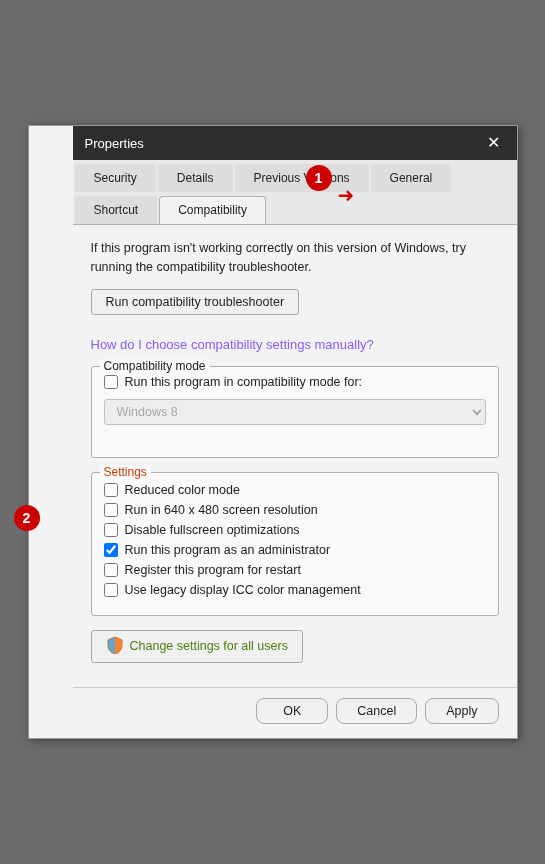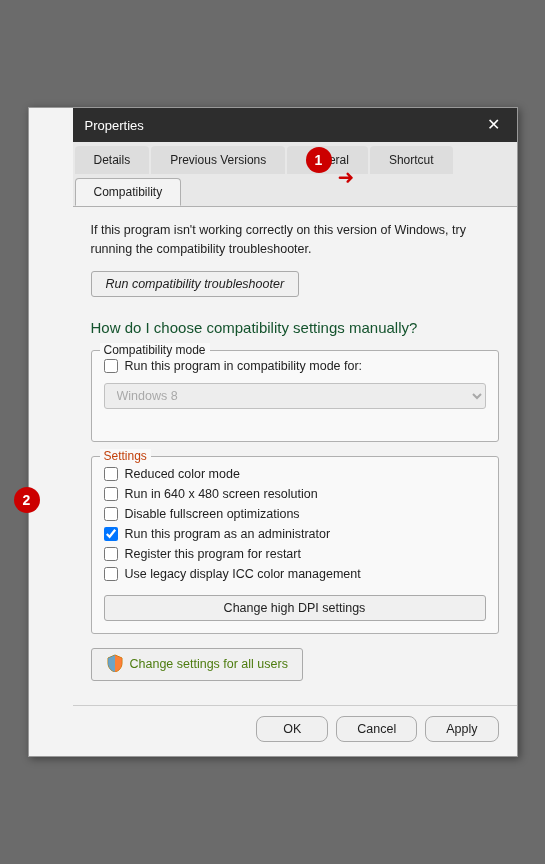--- a/index.html
+++ b/index.html
@@ -83,22 +83,22 @@
       background: #f0f0f0;
       border: 1px solid #aaa;
       padding: 5px 14px;
       font-size: 12.5px;
       cursor: pointer;
       border-radius: 3px;
       color: #222;
     }
 
     .link {
-      color: #14532d;
-      font-size: 15px;
+      color: #8b5cf6;
+      font-size: 13px;
       text-decoration: none;
       cursor: pointer;
       display: inline-block;
       margin-top: 8px;
       margin-bottom: 14px;
     }
 
     .group-box {
       border: 1px solid #b0b0b0;
       border-radius: 3px;
@@ -257,31 +257,32 @@
   </div>
 
   <div class="dialog">
 
     <div class="titlebar">
       <span class="titlebar-title">Properties</span>
       <button class="titlebar-close">✕</button>
     </div>
 
     <div class="tabs-row">
+      <div class="tab">Security</div>
       <div class="tab">Details</div>
       <div class="tab">Previous Versions</div>
       <div class="tab">General</div>
       <div class="tab">Shortcut</div>
       <div class="tab active">Compatibility</div>
     </div>
 
     <div class="content">
       <p class="description">If this program isn't working correctly on this version of Windows, try running the compatibility troubleshooter.</p>
 
-      <button class="btn" style="margin-bottom:14px;font-style:italic;">Run compatibility troubleshooter</button>
+      <button class="btn" style="margin-bottom:14px;">Run compatibility troubleshooter</button>
 
       <br>
       <a class="link">How do I choose compatibility settings manually?</a>
 
       
       <div class="group-box">
         <span class="group-label">Compatibility mode</span>
         <div class="checkbox-row">
           <input type="checkbox" id="compatCheck" style="">
           <label for="compatCheck">Run this program in compatibility mode for:</label>
@@ -324,21 +325,20 @@
           <input type="checkbox" id="regRestart" style="">
           <label for="regRestart">Register this program for restart</label>
         </div>
 
         
         <div class="checkbox-row">
           <input type="checkbox" id="legacyICC" style="">
           <label for="legacyICC">Use legacy display ICC color management</label>
         </div>
 
-        <button class="btn" style="margin-top:8px; width:100%;">Change high DPI settings</button>
       </div>
 
       
       <button class="change-all-btn">
         <span>
           <svg width="18" height="18" viewBox="0 0 18 18" fill="none" xmlns="http://www.w3.org/2000/svg">
             <path d="M9 1L2 4v5c0 4.5 3 8 7 9 4-1 7-4.5 7-9V4L9 1z" fill="#f0c040" stroke="#c08000" stroke-width="1"></path>
             <path d="M9 1L2 4v5c0 4.5 3 8 7 9V1z" fill="#3399ff" opacity="0.7"></path>
             <path d="M9 1L16 4v5c0 4.5-3 8-7 9V1z" fill="#ff6633" opacity="0.7"></path>
           </svg>

